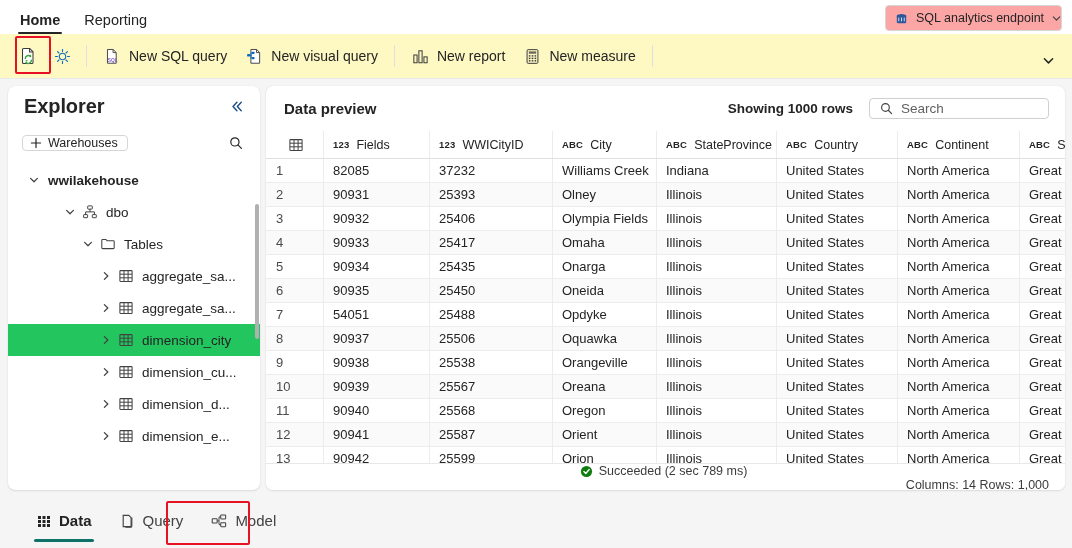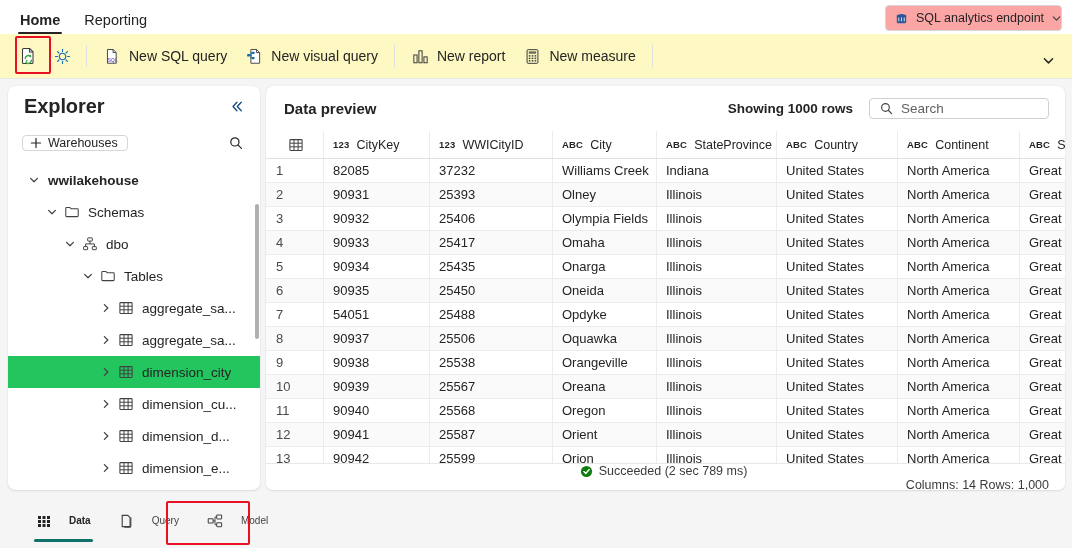--- a/index.html
+++ b/index.html
@@ -159,22 +159,22 @@
   }
   .stat-ok { display: flex; align-items: center; gap: 6px; }
   .stat-right { margin-left: auto; color: #3b3b3b; }
 
   
   .bottombar {
     position: absolute; left: 0; bottom: 0; width: 1072px; height: 55px;
     background: #f5f5f5; display: flex; align-items: center; padding-left: 22px;
   }
   .btab {
-    position: relative; display: flex; align-items: center; gap: 17px;
-    height: 40px; padding: 0 14px; cursor: pointer; font-size: 10px; color: #424242;
+    position: relative; display: flex; align-items: center; gap: 7px;
+    height: 40px; padding: 0 14px; cursor: pointer; font-size: 15px; color: #424242;
   }
   .btab.active { color: #242424; font-weight: 700; }
   .btab.active::after {
     content: ""; position: absolute; left: 12px; right: 12px; bottom: -1px;
     height: 3px; background: #0f7268; border-radius: 2px;
   }
   .btab-highlight {
     position: absolute; left: 166px; top: 501px; width: 84px; height: 44px;
     border: 2.5px solid #e81123; border-radius: 2px; pointer-events: none;
   }
@@ -352,33 +352,20 @@
       <div class="tree" id="tree">
           <div class="tnode bold" style="padding-left: 16px;">
             <span class="twist">
               <svg width="12" height="12" viewBox="0 0 12 12">
                 <path d="M2.6 4.4 L6 7.8 L9.4 4.4" stroke="#424242" stroke-width="1.25" fill="none" stroke-linecap="round" stroke-linejoin="round"></path>
               </svg>
             </span>
             <span style="width: 4px; flex: 0 0 auto;"></span>
             <span class="tlabel">wwilakehouse</span>
           </div>
-          <div class="tnode" style="padding-left: 34px;">
-            <span class="twist">
-              <svg width="12" height="12" viewBox="0 0 12 12">
-                <path d="M2.6 4.4 L6 7.8 L9.4 4.4" stroke="#424242" stroke-width="1.25" fill="none" stroke-linecap="round" stroke-linejoin="round"></path>
-              </svg>
-            </span>
-            <span class="ticon">
-              <svg width="16" height="16" viewBox="0 0 16 16">
-                <path d="M1.8 4.3 a0.9 0.9 0 0 1 0.9 -0.9 h3.1 l1.3 1.3 h6.2 a0.9 0.9 0 0 1 0.9 0.9 v6.1 a0.9 0.9 0 0 1 -0.9 0.9 h-10.6 a0.9 0.9 0 0 1 -0.9 -0.9 z" fill="none" stroke="#424242" stroke-width="1.05"></path>
-              </svg>
-            </span>
-            <span class="tlabel">Schemas</span>
-          </div>
           <div class="tnode" style="padding-left: 52px;">
             <span class="twist">
               <svg width="12" height="12" viewBox="0 0 12 12">
                 <path d="M2.6 4.4 L6 7.8 L9.4 4.4" stroke="#424242" stroke-width="1.25" fill="none" stroke-linecap="round" stroke-linejoin="round"></path>
               </svg>
             </span>
             <span class="ticon">
               <svg width="16" height="16" viewBox="0 0 16 16">
                 <rect x="5.7" y="1.9" width="4.6" height="3.2" rx="0.5" fill="none" stroke="#424242" stroke-width="1.0"></rect>
                 <rect x="1.6" y="10.6" width="4.0" height="3.1" rx="0.5" fill="none" stroke="#424242" stroke-width="1.0"></rect>
@@ -509,21 +496,21 @@
             <div class="gcell c-idx idx-h">
               <span>
                 <svg width="16" height="16" viewBox="0 0 16 16">
                   <rect x="1.9" y="2.6" width="12.2" height="10.8" rx="0.7" fill="none" stroke="#424242" stroke-width="1.05"></rect>
                   <path d="M1.9 6.2 h12.2 M1.9 9.8 h12.2 M6.0 2.6 v10.8 M10.1 2.6 v10.8" stroke="#424242" stroke-width="1.0" fill="none"></path>
                 </svg>
               </span>
             </div>
             <div class="gcell c-key">
               <span class="gtype num">123</span>
-              <span>CityKey</span>
+              <span>Fields</span>
             </div>
             <div class="gcell c-wwi">
               <span class="gtype num">123</span>
               <span>WWICityID</span>
             </div>
             <div class="gcell c-city">
               <span class="gtype abc">ABC</span>
               <span>City</span>
             </div>
             <div class="gcell c-state">

